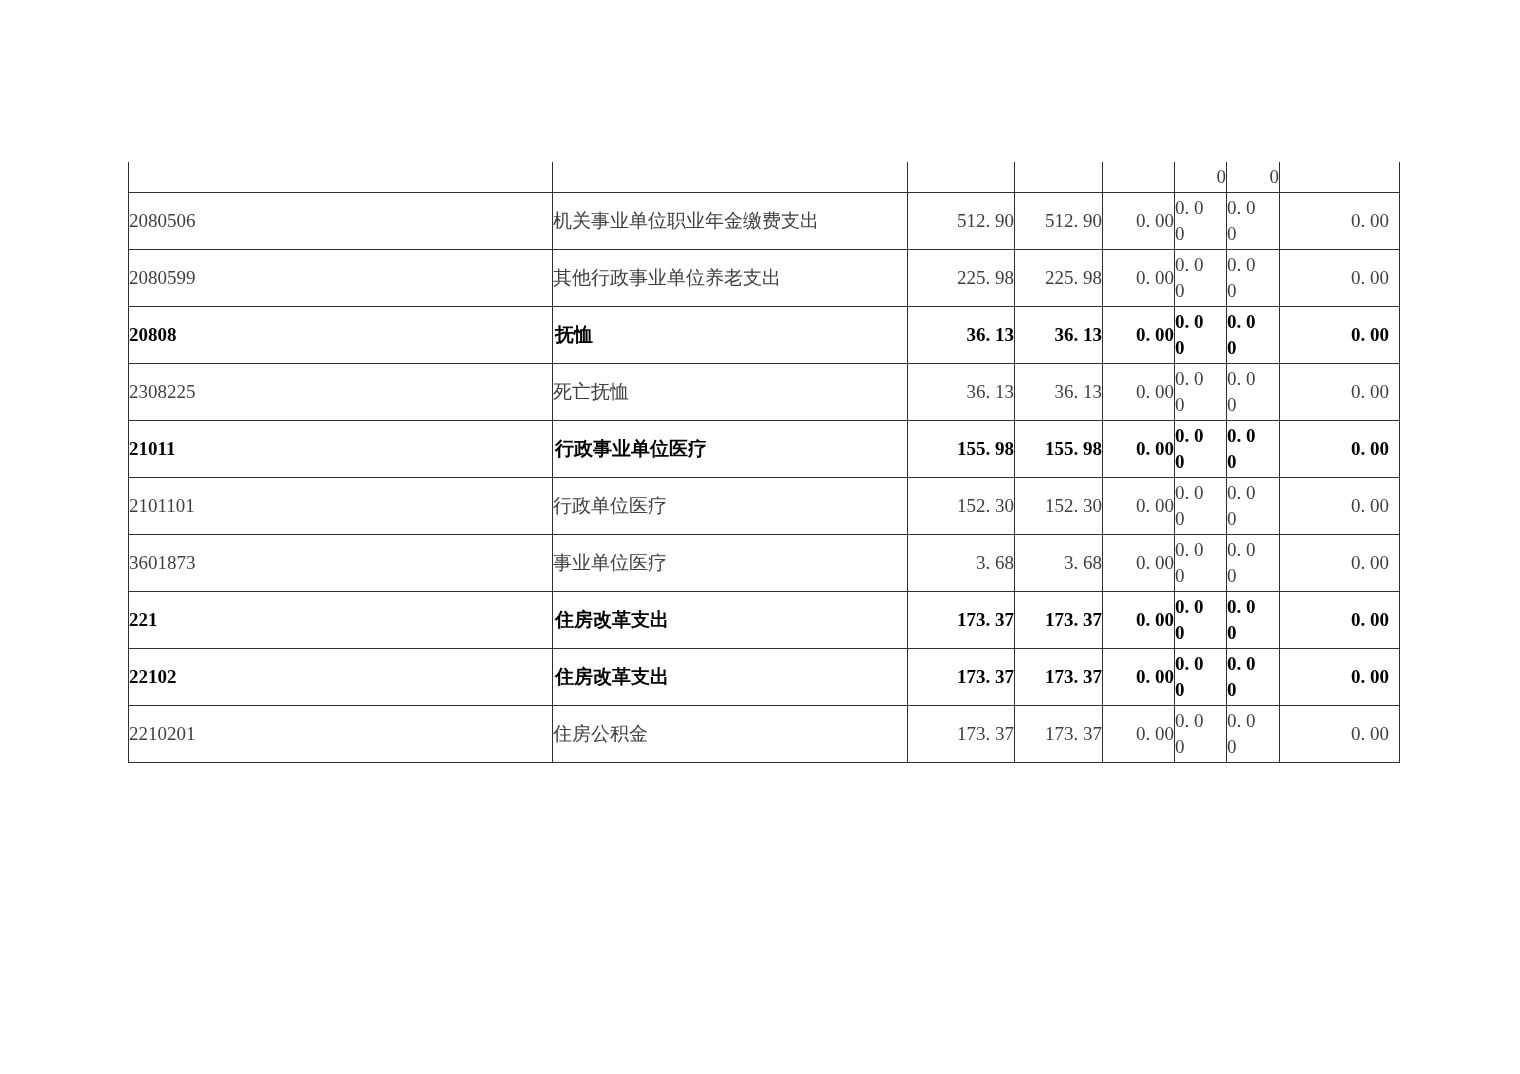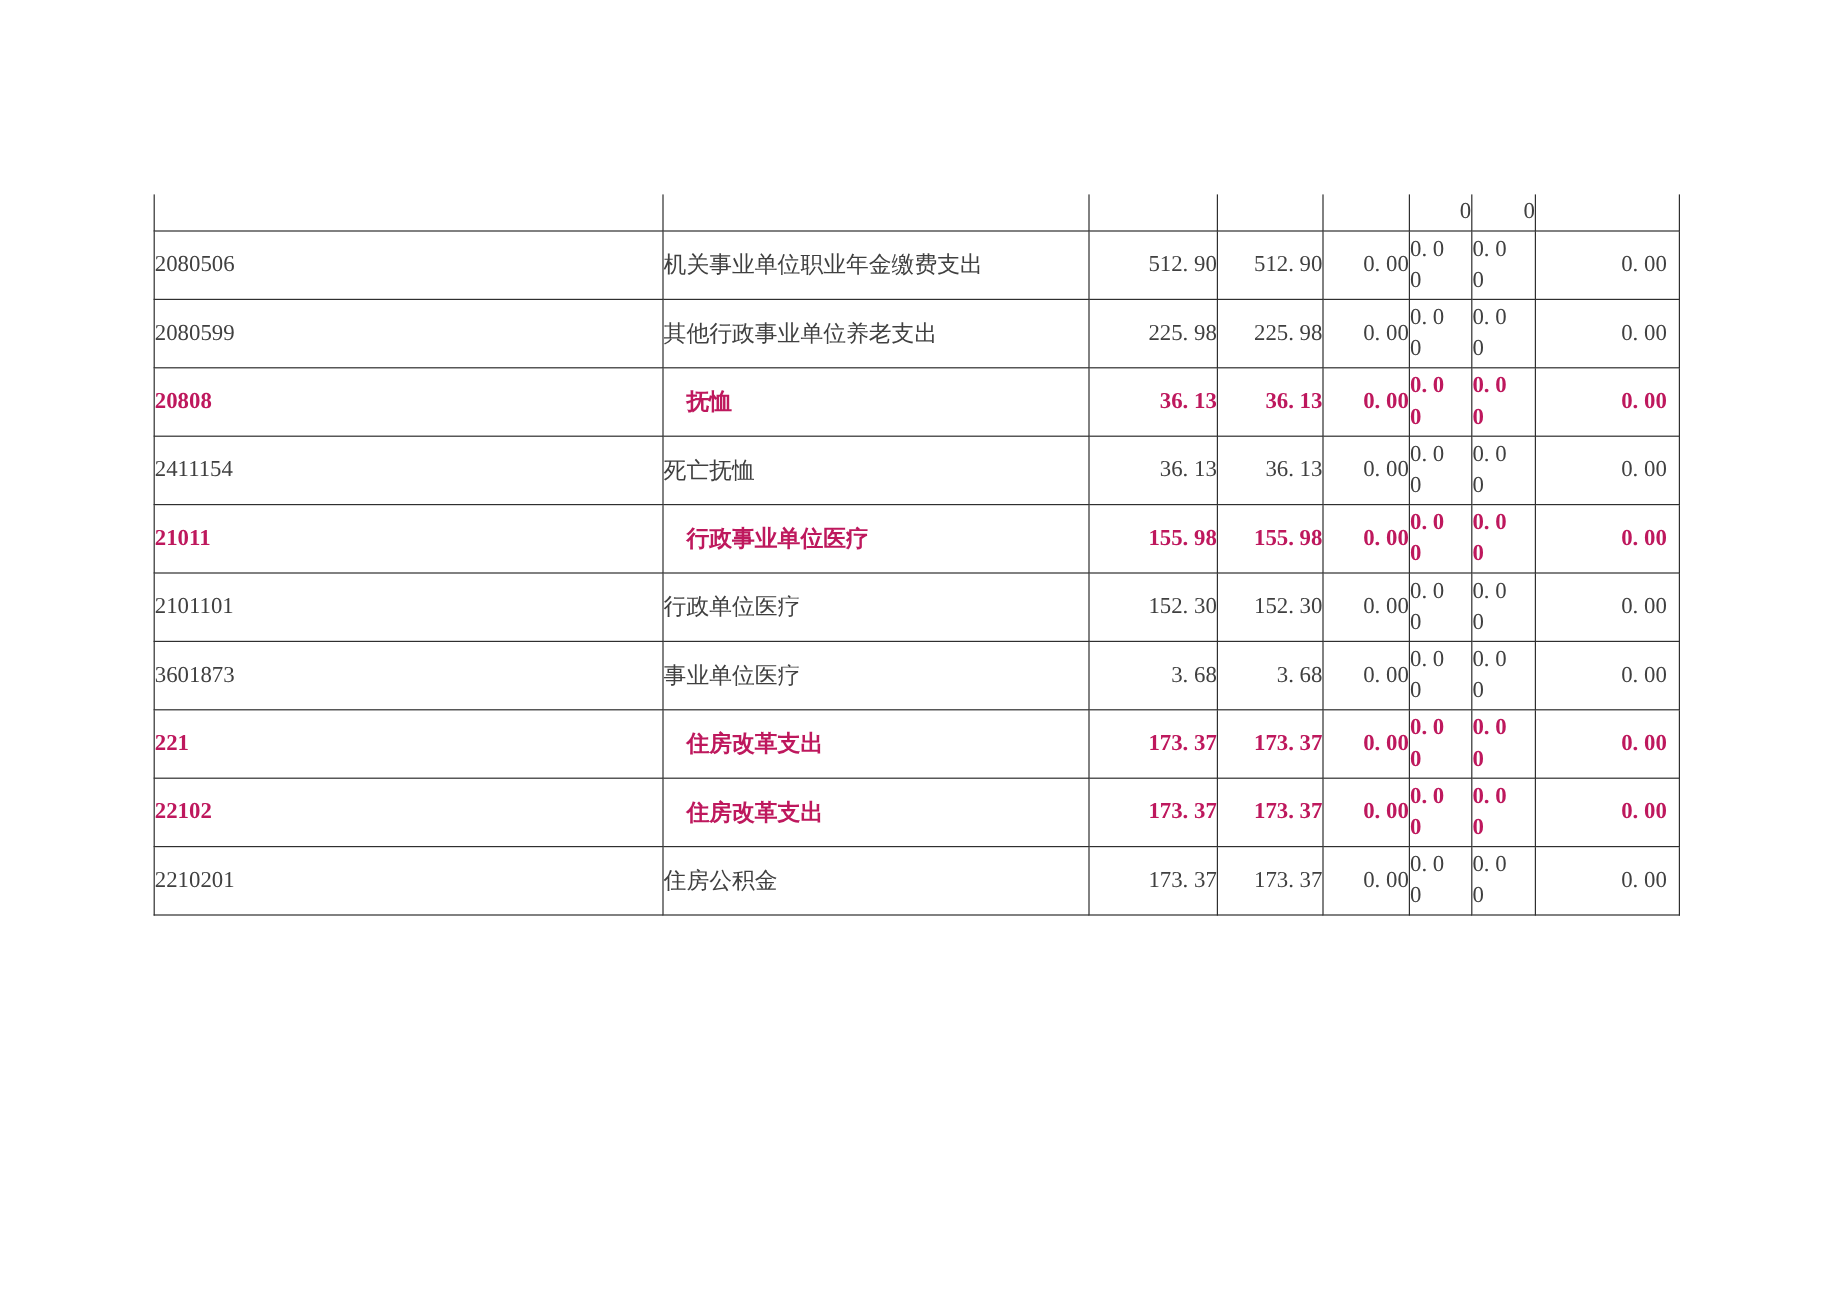--- a/index.html
+++ b/index.html
@@ -33,27 +33,27 @@
     padding: 0;
     vertical-align: middle;
     overflow: hidden;
     white-space: nowrap;
   }
   tr.data-row { height: 57px; }
   tr.partial-row { height: 30px; }
   tr.partial-row td { border-top: none; }
   td.code { text-align: left; padding-left: 10px; }
   td.name { text-align: left; }
-  tr.lvl1 td.name { padding-left: 19px; }
+  tr.lvl1 td.name { padding-left: 2px; }
   tr.lvl2 td.name { }
   td.num { text-align: right; padding-right: 8px; }
   td.num.last { padding-right: 10px; }
   td.num-wrap { text-align: left; padding-right: 7px; white-space: normal; }
   td.num-wrap .wrap-line { line-height: 26px; }
-  tr.bold-row { font-weight: bold; color: #be185d; }
+  tr.bold-row { font-weight: bold; color: #000000; }
 </style>
 </head>
 <body>
 
 <div class="page">
   <table class="budget-table">
     <colgroup>
       <col style="width:424px">
       <col style="width:355px">
       <col style="width:107px">
@@ -116,21 +116,21 @@
             <div class="wrap-line">0. 0</div>
             <div class="wrap-line">0</div>
           </td>
           <td class="num-wrap">
             <div class="wrap-line">0. 0</div>
             <div class="wrap-line">0</div>
           </td>
           <td class="num last">0. 00</td>
         </tr>
         <tr class="data-row lvl2">
-          <td class="code">2411154</td>
+          <td class="code">2308225</td>
           <td class="name">死亡抚恤</td>
           <td class="num">36. 13</td>
           <td class="num">36. 13</td>
           <td class="num">0. 00</td>
           <td class="num-wrap">
             <div class="wrap-line">0. 0</div>
             <div class="wrap-line">0</div>
           </td>
           <td class="num-wrap">
             <div class="wrap-line">0. 0</div>

